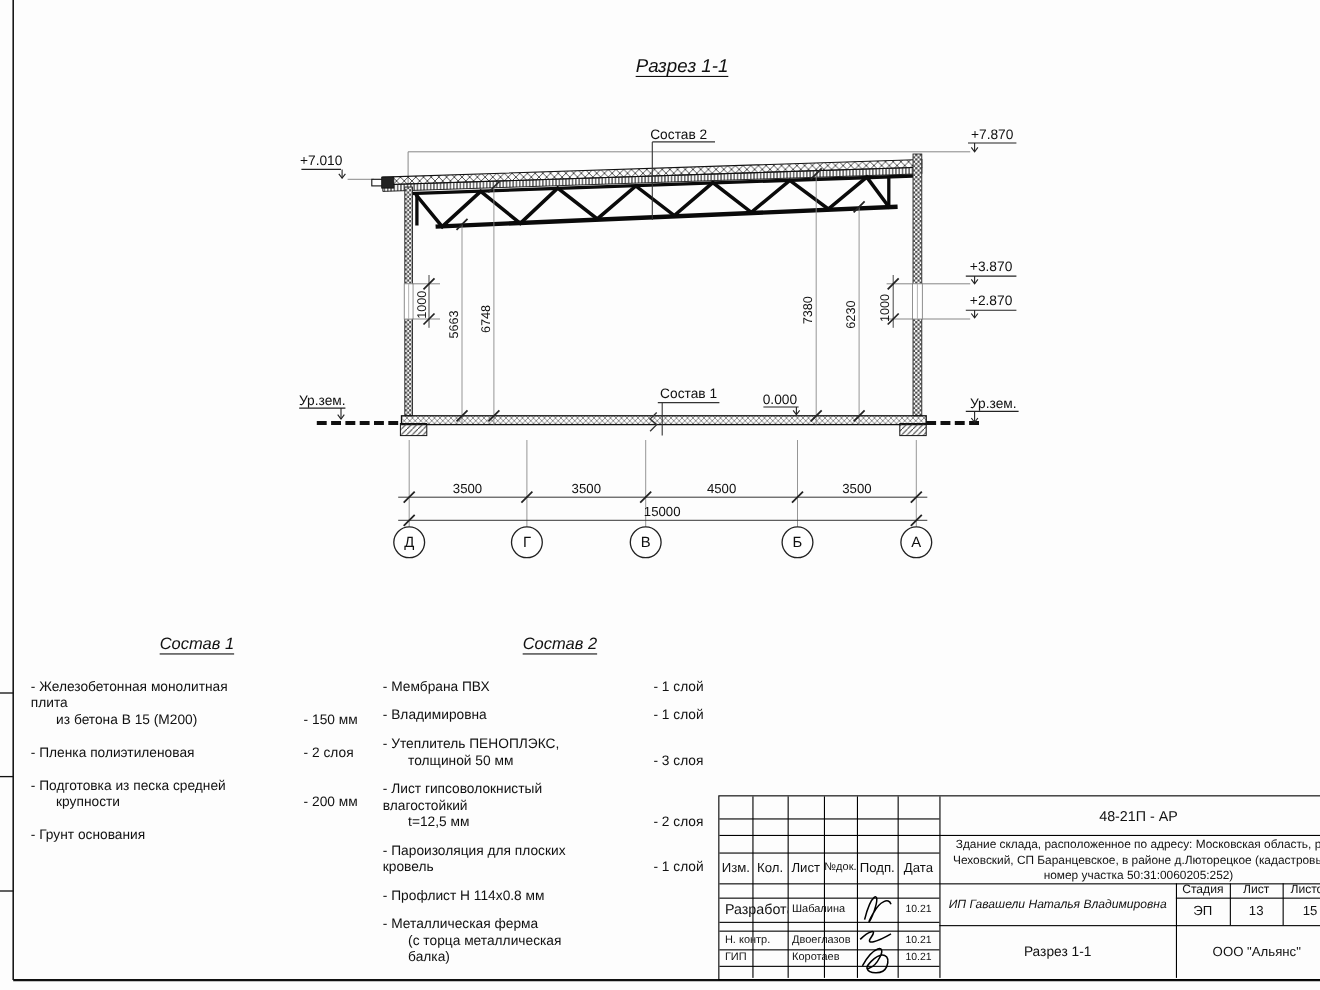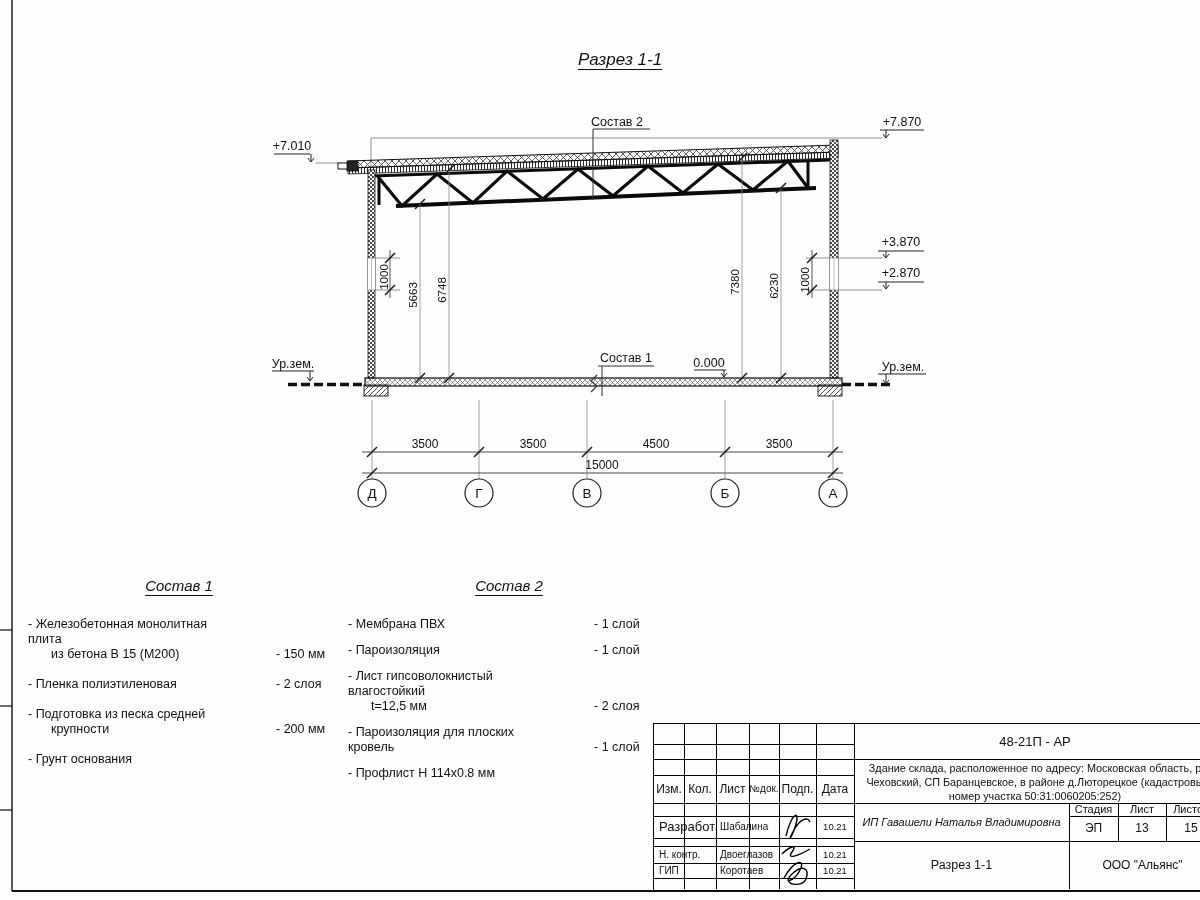--- a/index.html
+++ b/index.html
@@ -265,40 +265,54 @@
 <div class="legend" id="sostav2">
   <div class="legend-title">Состав 2</div>
   <div class="srow">
     <div class="nm">
         <span>- Мембрана ПВХ</span>
       </div>
     <div class="val">- 1 слой</div>
   </div>
   <div class="srow">
     <div class="nm">
-        <span>- Пароизоляция</span>
+        <span>- Владимировна</span>
       </div>
     <div class="val">- 1 слой</div>
+  </div>
+  <div class="srow">
+    <div class="nm">
+        <span>- Утеплитель ПЕНОПЛЭКС,</span>
+        <span class="l2">толщиной 50 мм</span>
+      </div>
+    <div class="val">- 3 слоя</div>
   </div>
   <div class="srow">
     <div class="nm">
         <span>- Лист гипсоволокнистый влагостойкий</span>
         <span class="l2">t=12,5 мм</span>
       </div>
     <div class="val">- 2 слоя</div>
   </div>
   <div class="srow">
     <div class="nm">
         <span>- Пароизоляция для плоских кровель</span>
       </div>
     <div class="val">- 1 слой</div>
   </div>
   <div class="srow">
     <div class="nm">
         <span>- Профлист Н 114х0.8 мм</span>
+      </div>
+    <div class="val"></div>
+  </div>
+  <div class="srow">
+    <div class="nm">
+        <span>- Металлическая ферма</span>
+        <span class="l2">(с торца металлическая балка)</span>
       </div>
     <div class="val"></div>
   </div>
 </div>
 
 <div id="titleblock">
 
   <div class="hl" style="left:0;top:20px;width:200px"></div>
   <div class="hl" style="left:0;top:35px;width:562px"></div>
   <div class="hl" style="left:0;top:51px;width:200px"></div>

